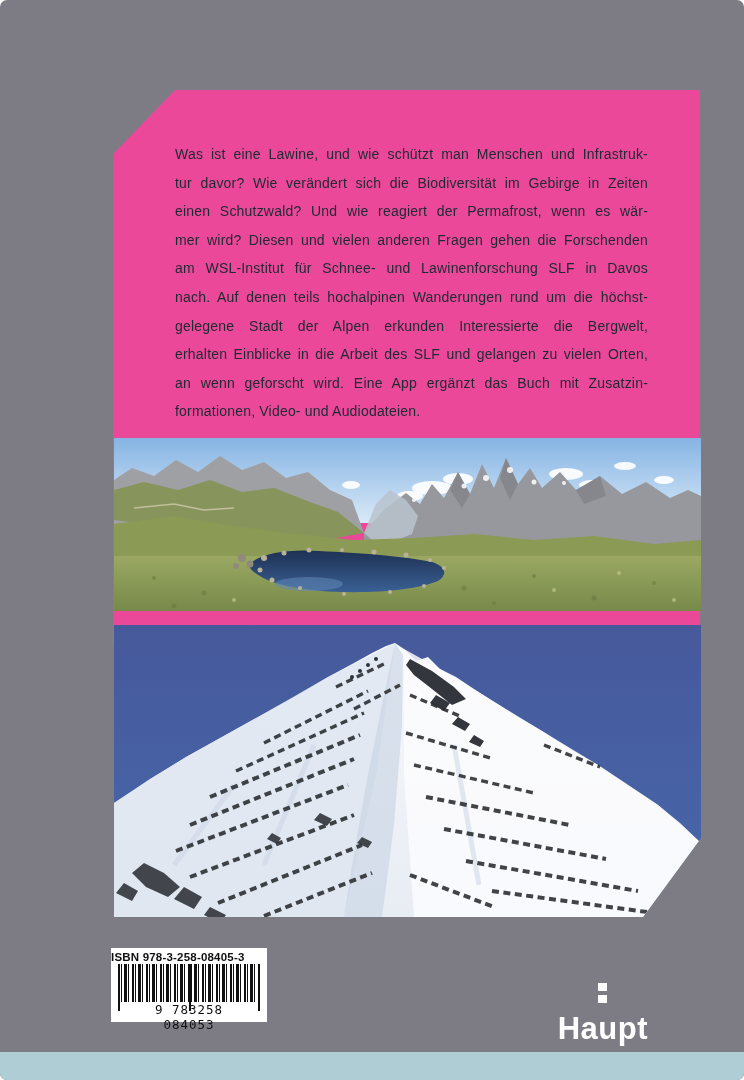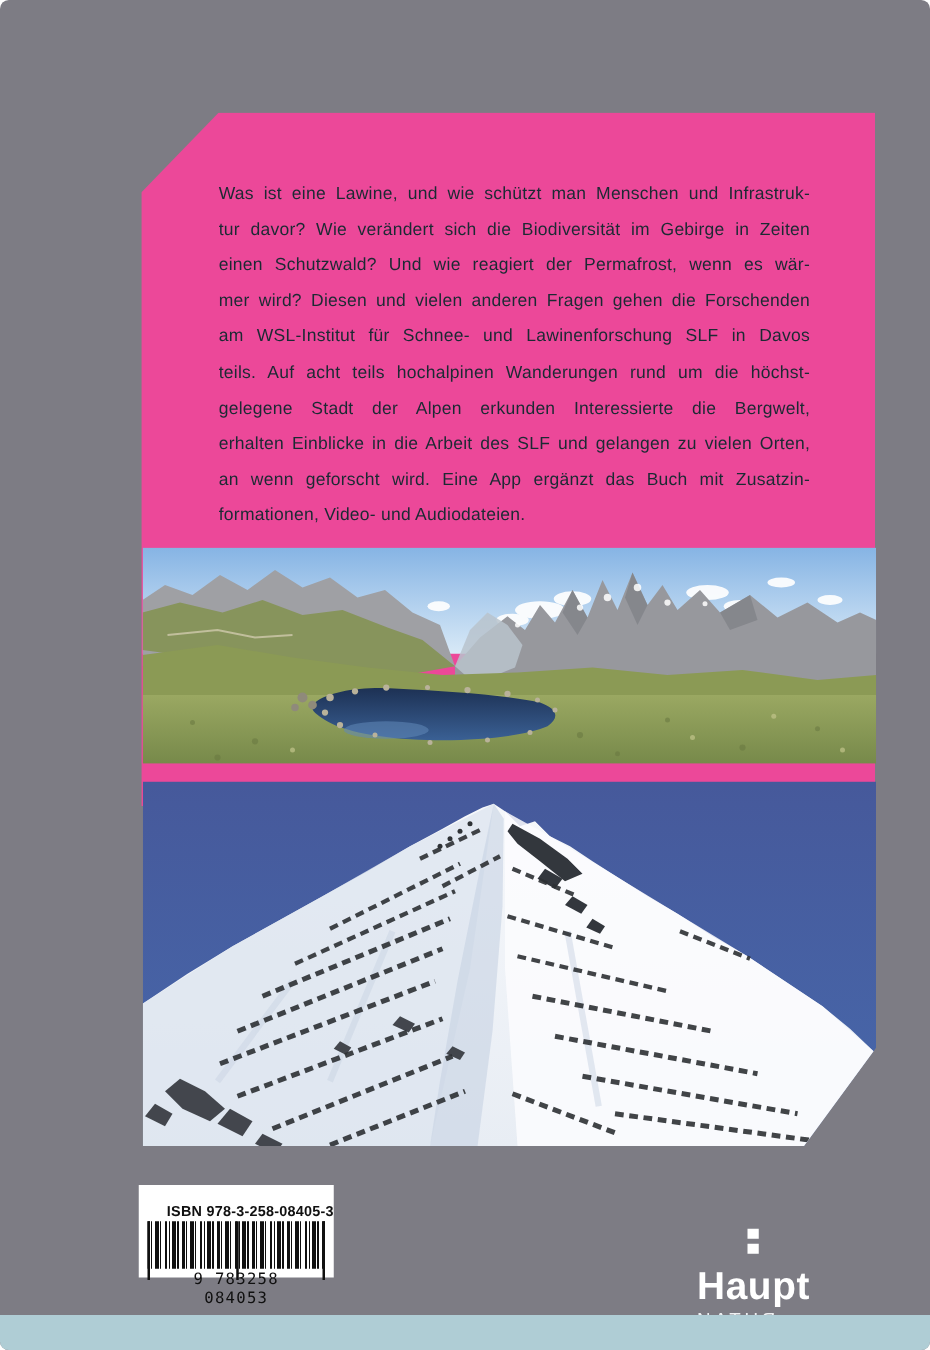--- a/index.html
+++ b/index.html
@@ -17,21 +17,21 @@
 
   .photo{position:absolute;left:114px;overflow:hidden;}
   .photo svg{display:block;width:100%;height:100%;}
   .photo1{top:438px;width:587px;height:173px;}
   .photo2{top:625px;width:587px;height:292px;
           clip-path:polygon(0 0,100% 0,100% 213px,529px 100%,0 100%);}
 
   
   .barcode{position:absolute;left:111px;top:948px;width:156px;height:74px;background:#ffffff;
            color:#101010;}
-  .isbn{margin-top:16px;text-align:right;font-size:11.5px;font-weight:bold;letter-spacing:.2px;}
+  .isbn{margin-top:3px;text-align:left;font-size:11.5px;font-weight:bold;letter-spacing:.2px;}
   .bars{position:relative;height:38px;margin:1px 7px 0 7px;
         background:repeating-linear-gradient(90deg,#101010 0 2px,#ffffff 2px 3px,#101010 3px 4px,
         #ffffff 4px 6px,#101010 6px 9px,#ffffff 9px 10px,#101010 10px 11px,#ffffff 11px 14px);}
   .bars i{position:absolute;top:0;width:2px;height:47px;background:#101010;}
   .g1{left:0;} .g2{left:50%;} .g3{right:0;}
   .digits{position:relative;margin:0 21px;text-align:center;font-family:"DejaVu Sans Mono",monospace;
           font-size:12.5px;letter-spacing:1px;background:transparent;}
 
   
   .logo{position:absolute;right:96px;top:983px;color:#ffffff;}
@@ -51,21 +51,21 @@
 <div class="stage">
 <div class="cover">
 
   <div class="panel">
     <div class="blurb">
       <p>Was ist eine Lawine, und wie schützt man Menschen und Infrastruk-</p>
       <p>tur davor? Wie verändert sich die Biodiversität im Gebirge in Zeiten</p>
       <p>einen Schutzwald? Und wie reagiert der Permafrost, wenn es wär-</p>
       <p>mer wird? Diesen und vielen anderen Fragen gehen die Forschenden</p>
       <p>am WSL-Institut für Schnee- und Lawinenforschung SLF in Davos</p>
-      <p>teils. Auf acht teils hochalpinen Wanderungen rund um die höchst-</p>
+      <p>nach. Auf denen teils hochalpinen Wanderungen rund um die höchst-</p>
       <p>gelegene Stadt der Alpen erkunden Interessierte die Bergwelt,</p>
       <p>erhalten Einblicke in die Arbeit des SLF und gelangen zu vielen Orten,</p>
       <p>an wenn geforscht wird. Eine App ergänzt das Buch mit Zusatzin-</p>
       <p>formationen, Video- und Audiodateien.</p>
     </div>
   </div>
 
   <div class="photo photo1" role="img" aria-label="Alpine meadow with a small mountain lake and rocky peaks">
     <svg viewBox="0 0 587 173" preserveAspectRatio="none">
       <defs>

